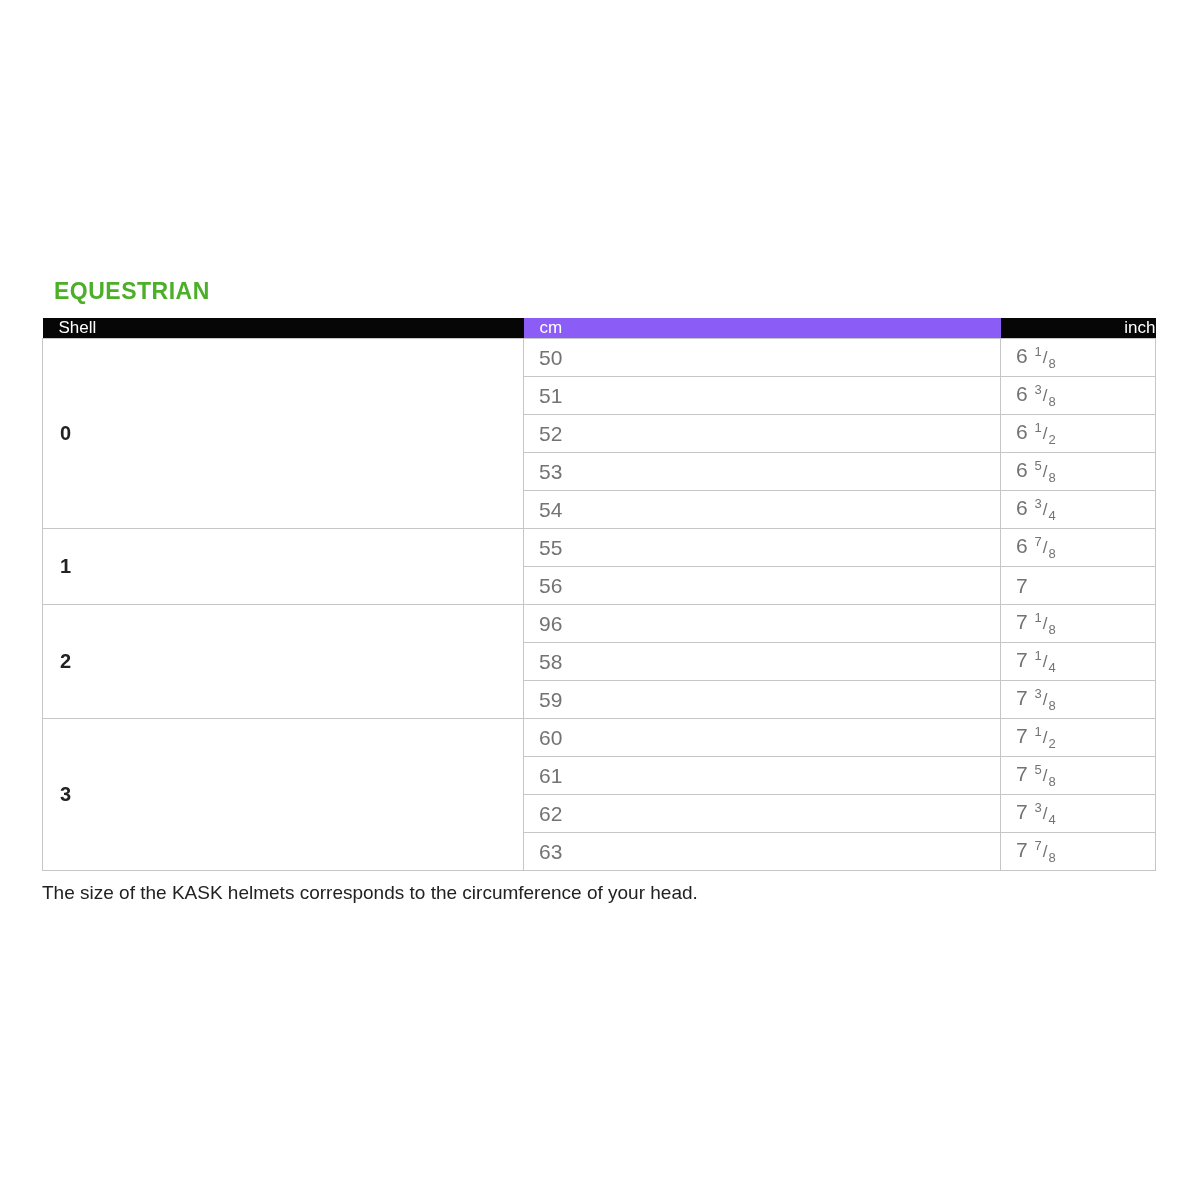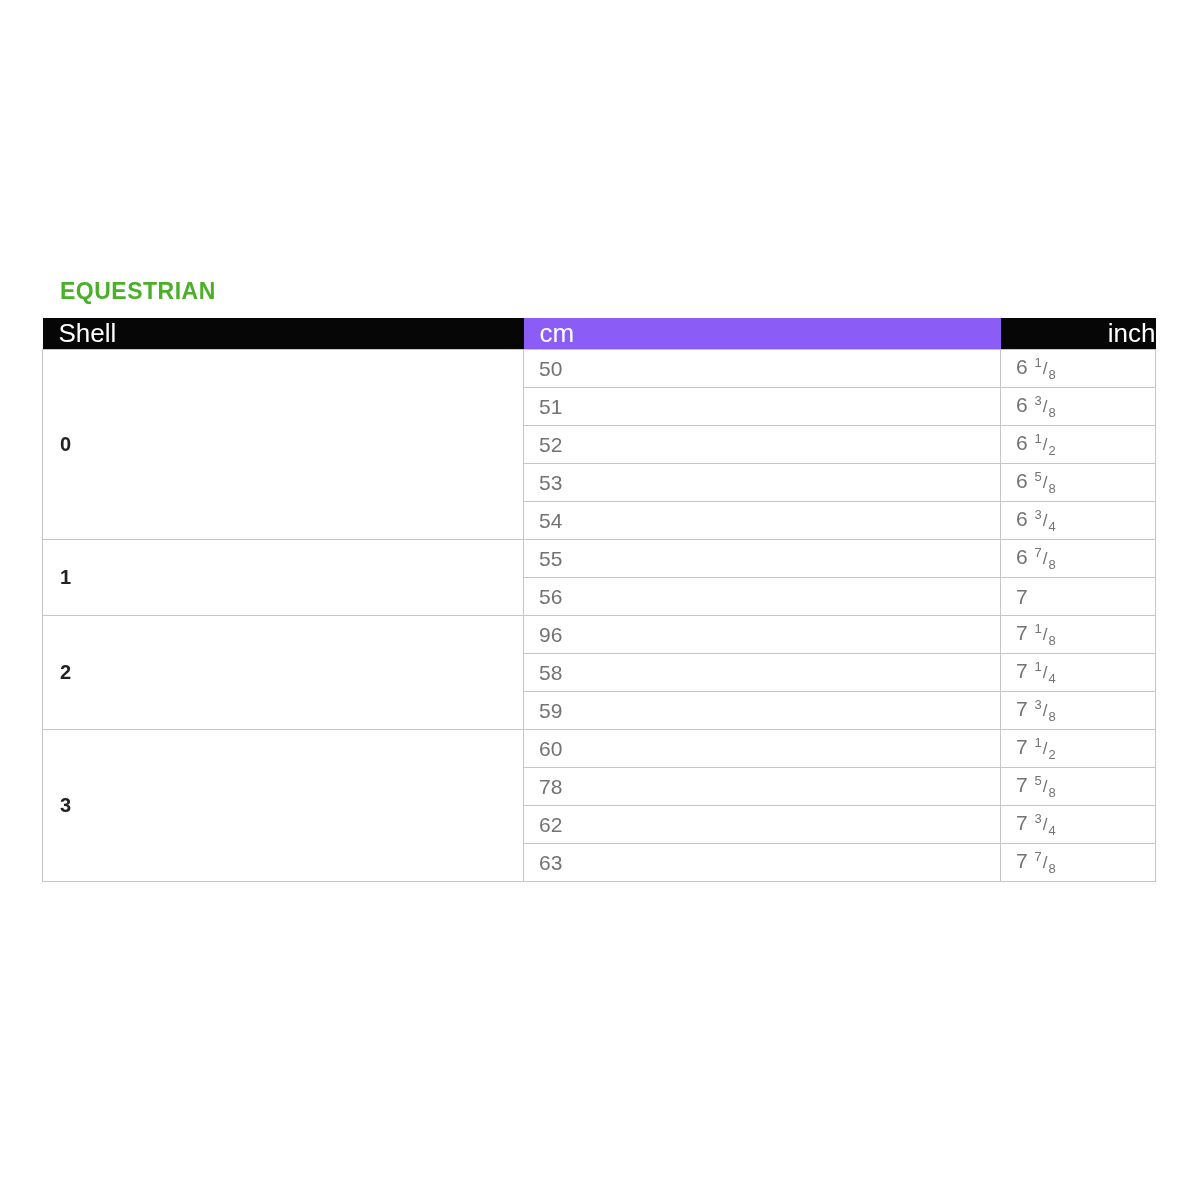--- a/index.html
+++ b/index.html
@@ -10,36 +10,36 @@
     height: 1200px;
     font-family: "Liberation Sans", sans-serif;
   }
   .page {
     position: absolute;
     left: 42px;
     top: 278px;
     width: 1113px;
   }
   .heading {
-    margin: 0 0 13px 18px;
+    margin: 0 0 13px 12px;
     font-size: 23px;
     font-weight: bold;
     letter-spacing: 0.5px;
     color: #4caf28;
   }
   table.size-table {
     width: 1113px;
     border-collapse: collapse;
     table-layout: fixed;
   }
   table.size-table thead th {
     background: #060606;
     color: #ffffff;
     font-weight: normal;
-    font-size: 26px;
+    font-size: 17px;
     text-align: left;
     height: 19px;
     padding: 0 0 0 16px;
     border: none;
   }
   table.size-table tbody td {
     border: 1px solid #c6c6c6;
     height: 37px;
     font-size: 21px;
     color: #737373;
@@ -134,27 +134,28 @@
         <tr>
           <td class="cm-cell">59</td>
           <td class="inch-cell"><span>7</span> <sup>3</sup><span class="fslash">/</span><sub>8</sub></td>
         </tr>
         <tr>
           <td rowspan="4" class="shell-cell">3</td>
           <td class="cm-cell">60</td>
           <td class="inch-cell"><span>7</span> <sup>1</sup><span class="fslash">/</span><sub>2</sub></td>
         </tr>
         <tr>
-          <td class="cm-cell">78</td>
+          <td class="cm-cell">61</td>
           <td class="inch-cell"><span>7</span> <sup>5</sup><span class="fslash">/</span><sub>8</sub></td>
         </tr>
         <tr>
           <td class="cm-cell">62</td>
           <td class="inch-cell"><span>7</span> <sup>3</sup><span class="fslash">/</span><sub>4</sub></td>
         </tr>
         <tr>
           <td class="cm-cell">63</td>
           <td class="inch-cell"><span>7</span> <sup>7</sup><span class="fslash">/</span><sub>8</sub></td>
         </tr>
       </tbody>
   </table>
 
+  <p class="footnote">The size of the KASK helmets corresponds to the circumference of your head.</p>
 </div>
 
 </body></html>

